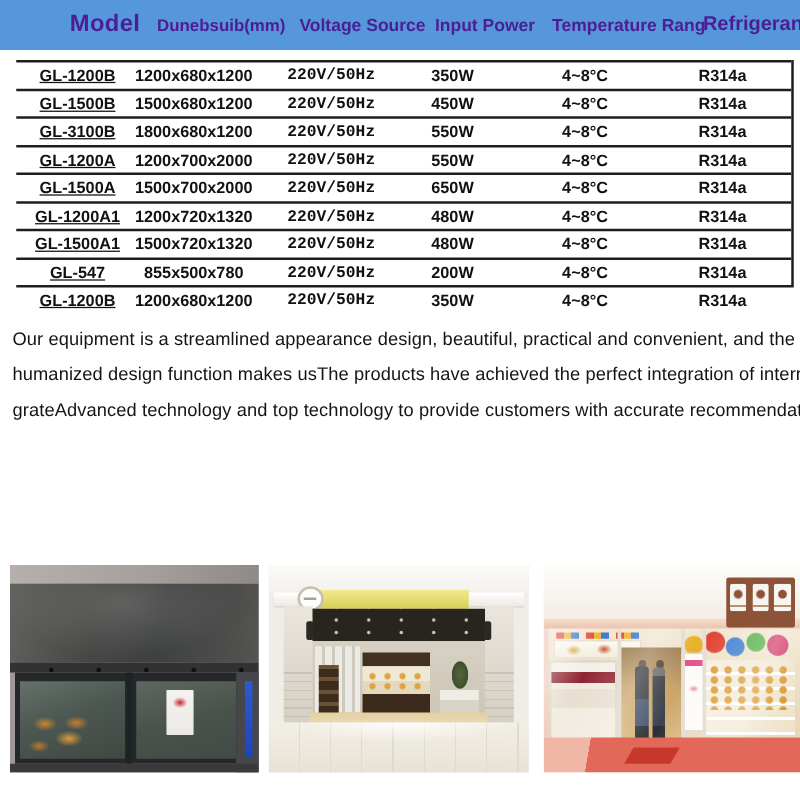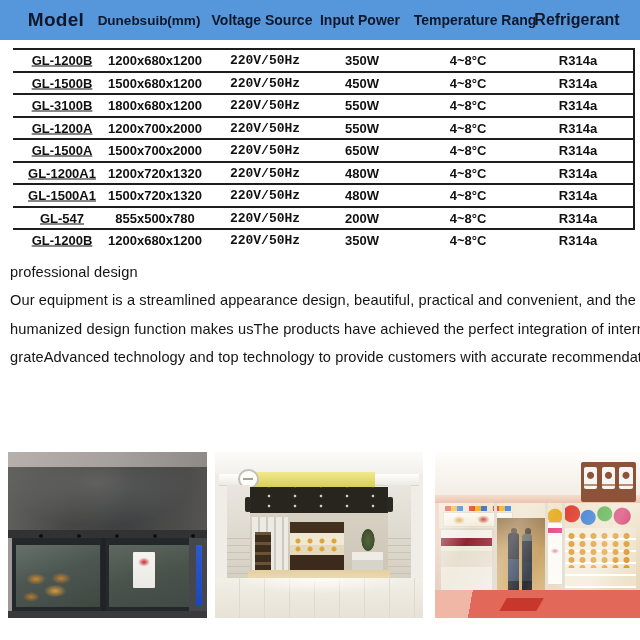--- a/index.html
+++ b/index.html
@@ -1,21 +1,21 @@
 <!DOCTYPE html>
 <html><head>
 <meta charset="utf-8">
 <style>
   * { margin:0; padding:0; box-sizing:border-box; }
   html,body { width:640px; height:640px; background:#ffffff; font-family:"Liberation Sans", sans-serif; }
   .page { position:relative; width:640px; height:640px; background:#fff; overflow:hidden; }
 
   
   .thead { position:absolute; top:0; left:0; width:640px; height:40px; background:#5597da; }
-  .thead span { position:absolute; top:50%; transform:translate(-50%,-50%); color:#0f172a; font-weight:700; white-space:nowrap; }
+  .thead span { position:absolute; top:50%; transform:translate(-50%,-50%); color:#4c1d95; font-weight:700; white-space:nowrap;margin-left:28px; }
   .h1 { left:56px;  font-size:19px; letter-spacing:.3px; }
   .h2 { left:149px; font-size:13.5px; }
   .h3 { left:262px; font-size:14px; }
   .h4 { left:360px; font-size:14px; }
   .h5 { left:475px; font-size:14px; }
   .h6 { left:577px; font-size:16px;text-align:right; }
 
   
   .tbody { position:absolute; top:48px; left:13px; width:622px; border-right:2px solid #1e1e1e; }
   .trow { position:relative; height:22.5px; border-top:2px solid #1e1e1e; }
@@ -218,21 +218,20 @@
   <div class="trow-last">
     <span class="c1">GL-1200B</span>
     <span class="c2">1200x680x1200</span>
     <span class="c3">220V/50Hz</span>
     <span class="c4">350W</span>
     <span class="c5">4~8°C</span>
     <span class="c6">R314a</span>
   </div>
 
   <div class="desc">
-    <div>professional design</div>
     <div>Our equipment is a streamlined appearance design, beautiful, practical and convenient, and the</div>
     <div>humanized design function makes usThe products have achieved the perfect integration of intern</div>
     <div>grateAdvanced technology and top technology to provide customers with accurate recommendati</div>
   </div>
 
   <div class="photos">
 
     <div class="photo ph1">
       <div class="p1-top"></div>
       <div class="p1-facade"></div>

